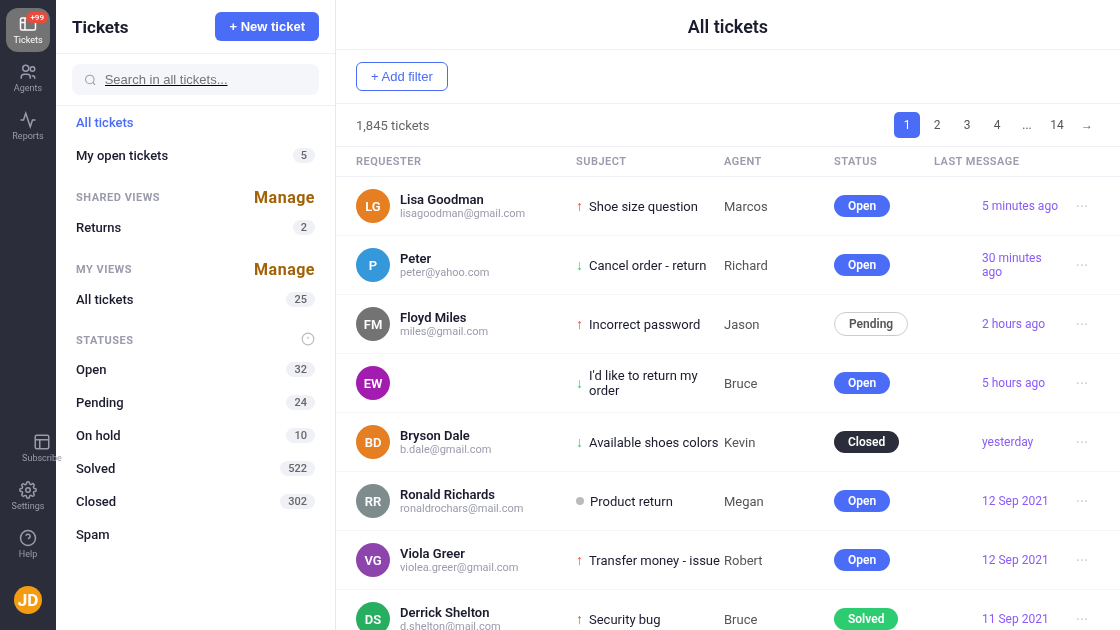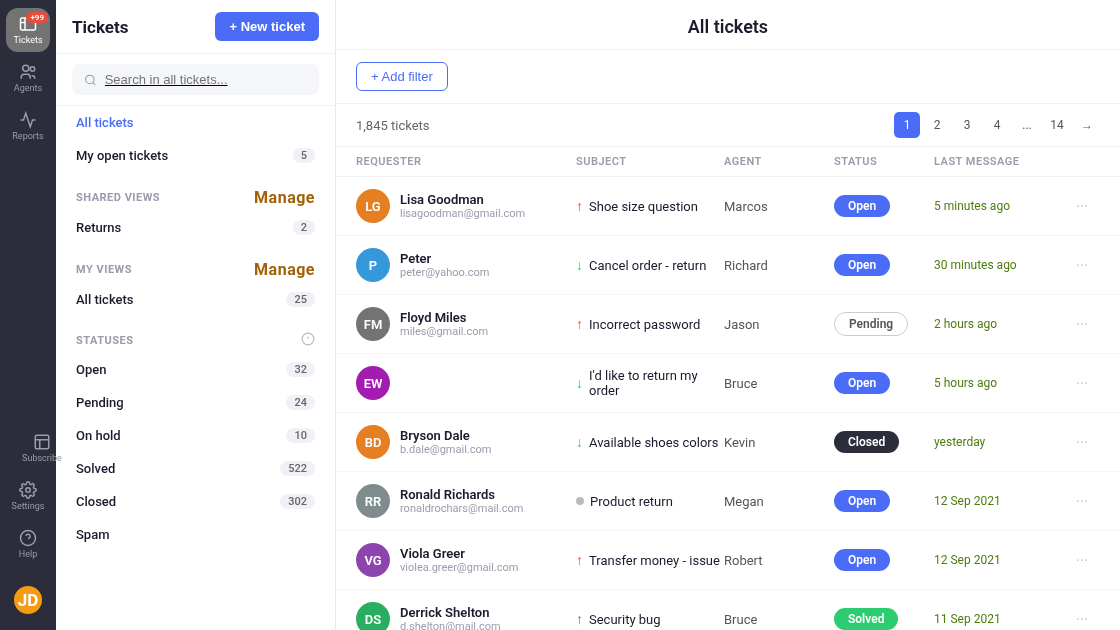--- a/index.html
+++ b/index.html
@@ -242,21 +242,21 @@
       justify-content: center;
       border-radius: 14px;
       padding: 4px 14px;
       font-size: 12px;
       font-weight: 600;
     }
     .status-open { background: #4a6cf7; color: #fff; }
     .status-pending { background: #fff; color: #555; border: 1.5px solid #ccc; }
     .status-closed { background: #2c2d3a; color: #fff; }
     .status-solved { background: #2ecc71; color: #fff; }
-    .last-msg { color: #4d7c0f; font-size: 12px; }
+    .last-msg { color: #8b5cf6; font-size: 12px; margin-left: 48px; }
     .more-btn { color: #ccc; cursor: pointer; font-size: 16px; text-align: center; }
   </style>
 </head>
 <body>
 
 <nav class="icon-nav">
   <div class="icon-nav-item active">
     <span class="badge-red">+99</span>
     <svg viewBox="0 0 24 24" fill="none" stroke="currentColor" stroke-width="2">
         <rect x="2" y="4" width="20" height="16" rx="2"></rect>

